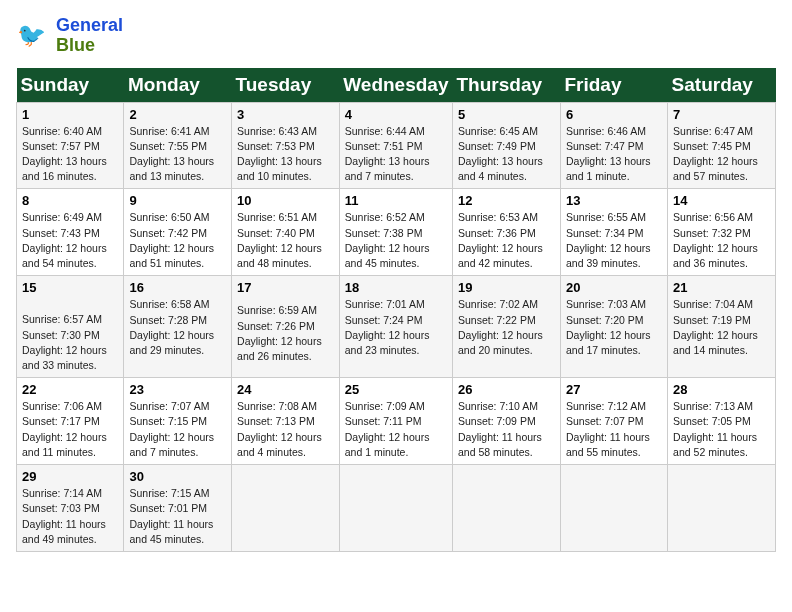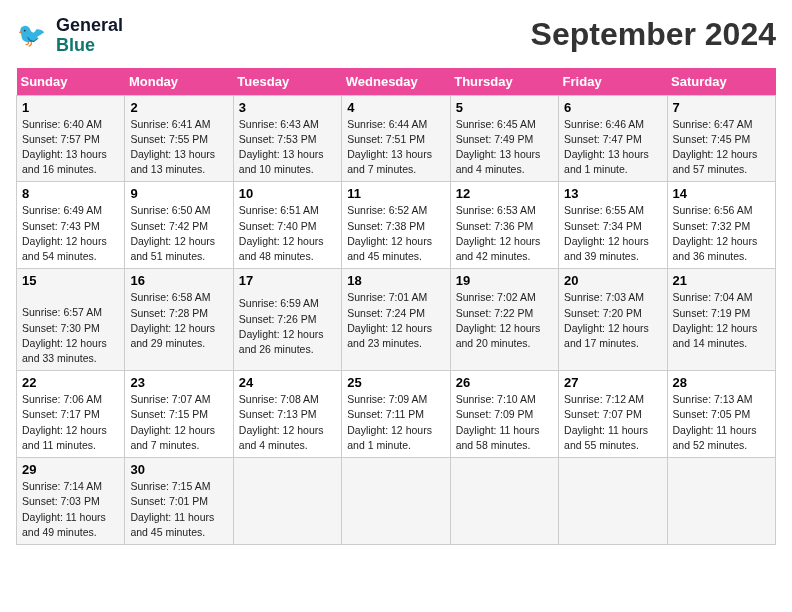--- a/index.html
+++ b/index.html
@@ -21,21 +21,21 @@
       align-items: center;
       gap: 4px;
     }
     .logo-text {
       font-size: 18px;
       font-weight: bold;
       color: #333;
       line-height: 1.1;
     }
     .logo-text span {
-      color: #0f172a;
+      color: #1d4ed8;
     }
     .logo-bird {
       width: 36px;
       height: 36px;
     }
     .title-area {
       text-align: right;
     }
     .main-title {
       font-size: 32px;
@@ -45,25 +45,25 @@
     .subtitle {
       font-size: 16px;
       color: #555;
     }
     table {
       width: 100%;
       border-collapse: collapse;
       font-size: 11px;
     }
     thead tr th {
-      background-color: #ec4899;
+      background-color: #14532d;
       color: white;
       padding: 6px 4px;
       text-align: left;
-      font-size: 13px;
+      font-size: 19px;
       font-weight: bold;
     }
     tbody tr td {
       border: 1px solid #ccc;
       padding: 4px 5px;
       vertical-align: top;
       width: calc(100% / 7);
       min-height: 80px;
     }
     tbody tr:nth-child(odd) td {
@@ -90,25 +90,24 @@
 </head>
 <body>
 
 <div class="header-area">
   <div class="logo">
     <svg class="logo-bird" viewBox="0 0 40 40">
       <text x="2" y="28" font-size="26" fill="#1a73e8">🐦</text>
     </svg>
     <div class="logo-text">
       <div><span>General</span></div>
-      <div><span style="color:#0f766e">Blue</span></div>
+      <div><span style="color:#4d7c0f">Blue</span></div>
     </div>
   </div>
   <div class="title-area">
-    <div class="main-title">September 2024</div>
   </div>
 </div>
 
 <table>
   <thead>
     <tr id="weekday-header">
     <th>Sunday</th>
         <th>Monday</th>
         <th>Tuesday</th>
         <th>Wednesday</th>

